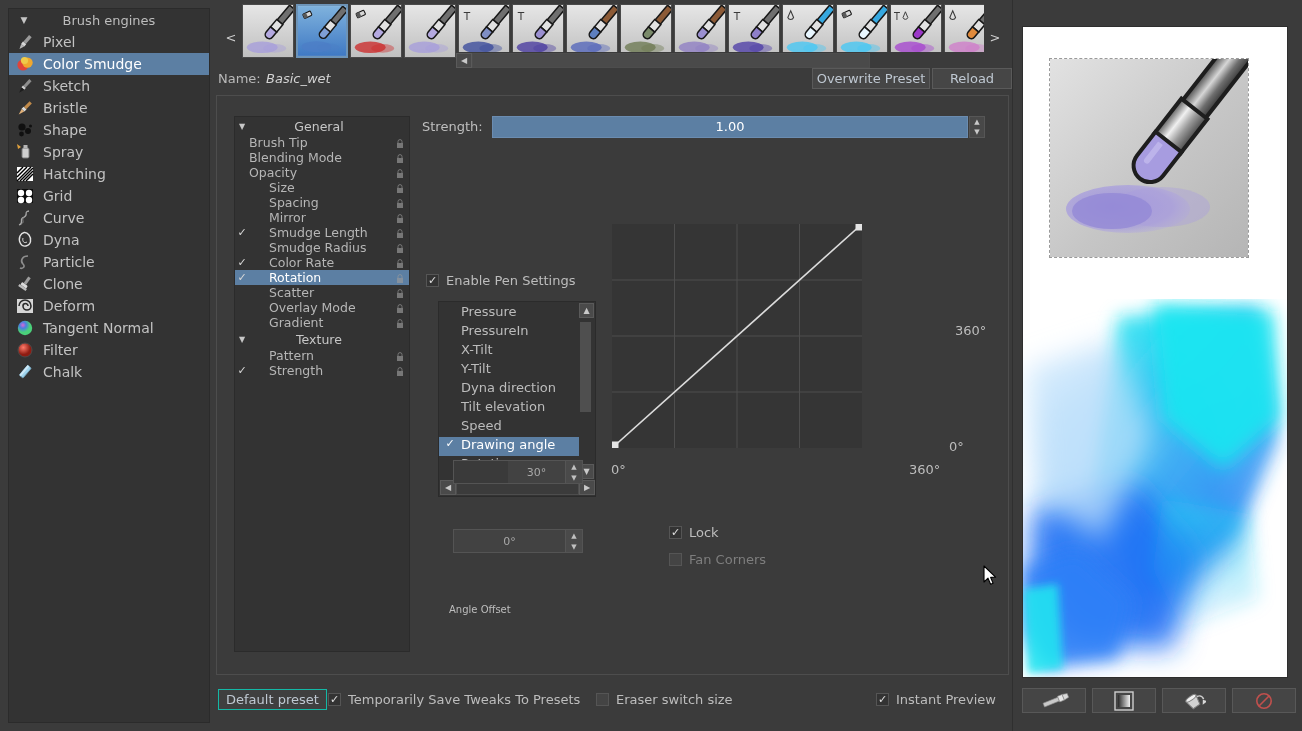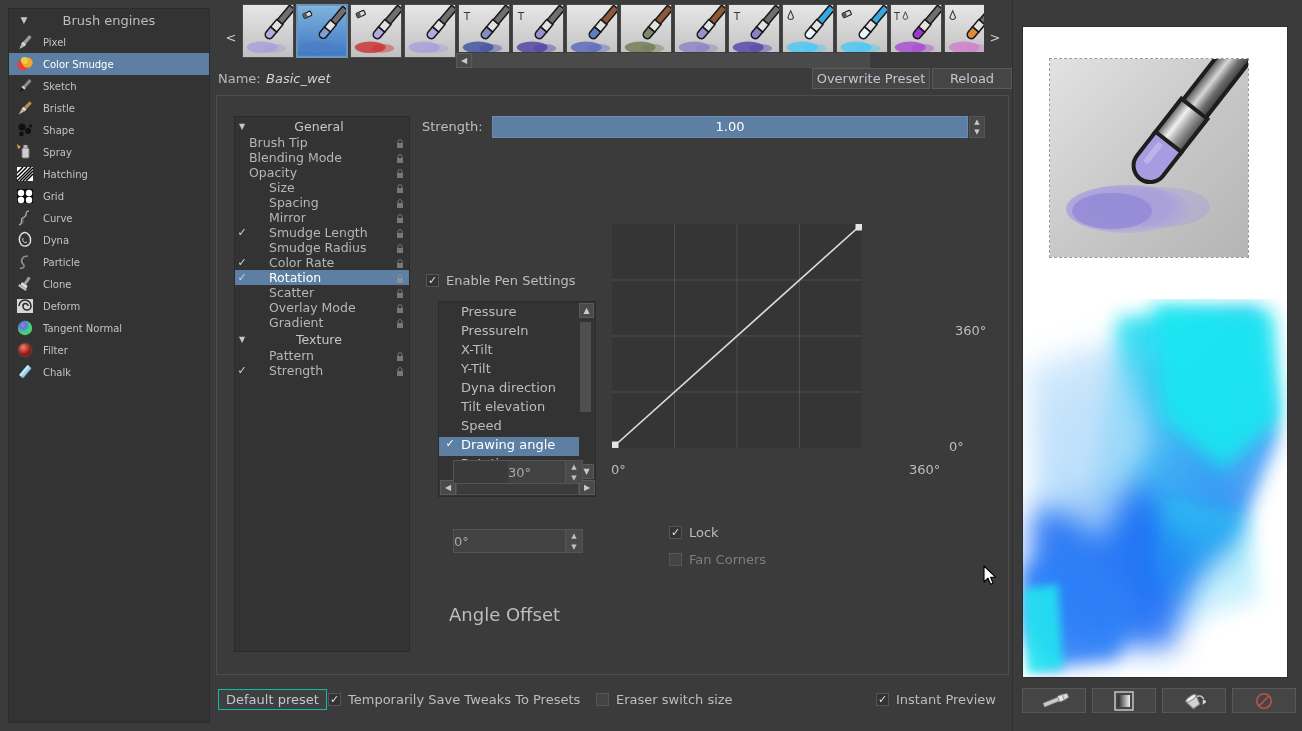--- a/index.html
+++ b/index.html
@@ -26,21 +26,21 @@
     overflow: hidden;
   }
   .eng-header {
     display: flex; align-items: center; height: 22px;
     padding-left: 4px; color: #bdbdbd; font-size: 13px;
   }
   .eng-header .tri { width: 22px; text-align: center; font-size: 9px; color: #c5c5c5; }
   .eng-header .ttl { flex: 1; text-align: center; padding-right: 26px; }
   .eng-item {
     display: flex; align-items: center; height: 22px; padding-left: 6px;
-    color: #c3c3c3; font-size: 10px; cursor: default;
+    color: #c3c3c3; font-size: 14px; cursor: default;
   }
   .eng-item.sel { background: #5c7fa3; color: #ffffff; }
   .eng-ico {
     width: 22px; height: 20px; margin-right: 6px;
     display: inline-block; position: relative; flex: 0 0 22px;
   }
   .eng-ico svg { display: block; }
 
   
   #main {
@@ -202,32 +202,32 @@
   
   #lock-cb { position: absolute; left: 452px; top: 429px; }
   #fan-cb { position: absolute; left: 452px; top: 456px; }
   #fan-cb .lbl-dim { color: #7e7e7e; }
   .spin {
     position: absolute; height: 24px; background: #424242; border: 1px solid #545454;
     display: flex; align-items: center;
   }
   .spin .sfill { width: 54px; height: 22px; background: #3a3a3a; }
   .spin .sval {
-    flex: 1; font-size: 13px; color: #a8a8a8;
+    flex: 1; text-align: center; font-size: 11px; color: #a8a8a8;
   }
   .spin .sarrows {
     width: 17px; height: 22px; background: #4a4a4a; border-left: 1px solid #555;
     display: flex; flex-direction: column;
   }
   .spin .sarrows div {
     flex: 1; display: flex; align-items: center; justify-content: center;
     font-size: 7px; color: #c0c0c0;
   }
   #fan-spin { left: 236px; top: 364px; width: 130px; }
-  #angle-offset-label { position: absolute; left: 232px; top: 508px; font-size: 18px; color: #bdbdbd; }
+  #angle-offset-label { position: absolute; left: 232px; top: 508px; font-size: 10px; color: #bdbdbd; }
   #angle-spin { left: 236px; top: 433px; width: 130px; }
 
   
   #share-cb { position: absolute; left: 398px; top: 204px; }
   #curve-canvas {
     position: absolute; left: 395px; top: 128px; width: 250px; height: 224px;
     background: #333333; border: none;
   }
   #curve-canvas svg { display: block; }
   .axis-lbl { position: absolute; font-size: 13px; color: #bdbdbd; }

